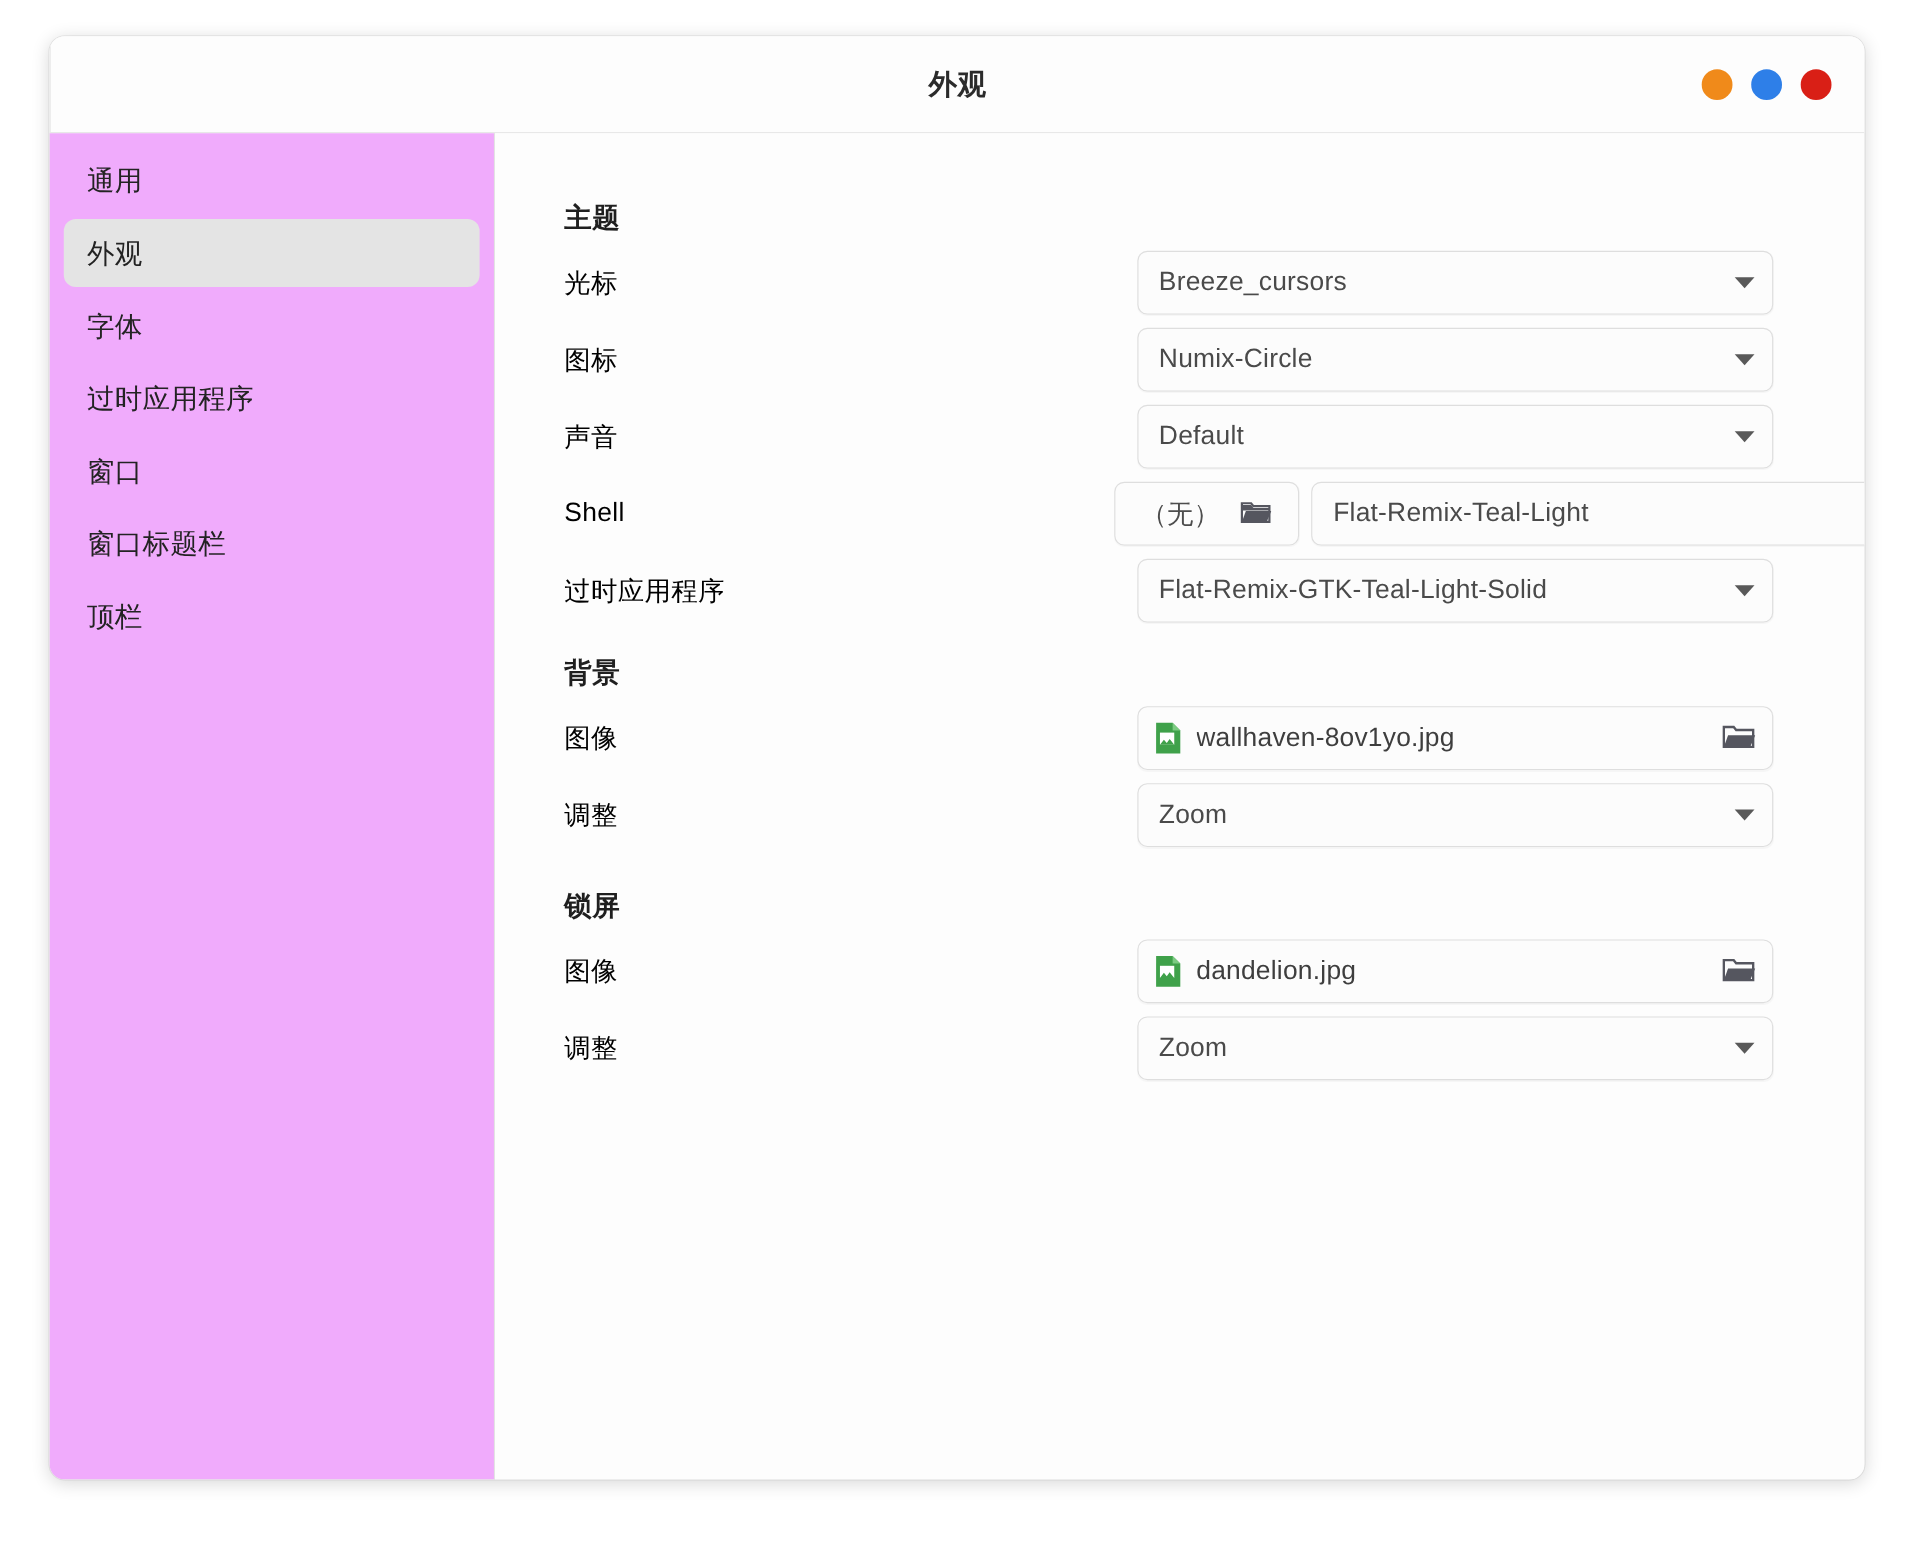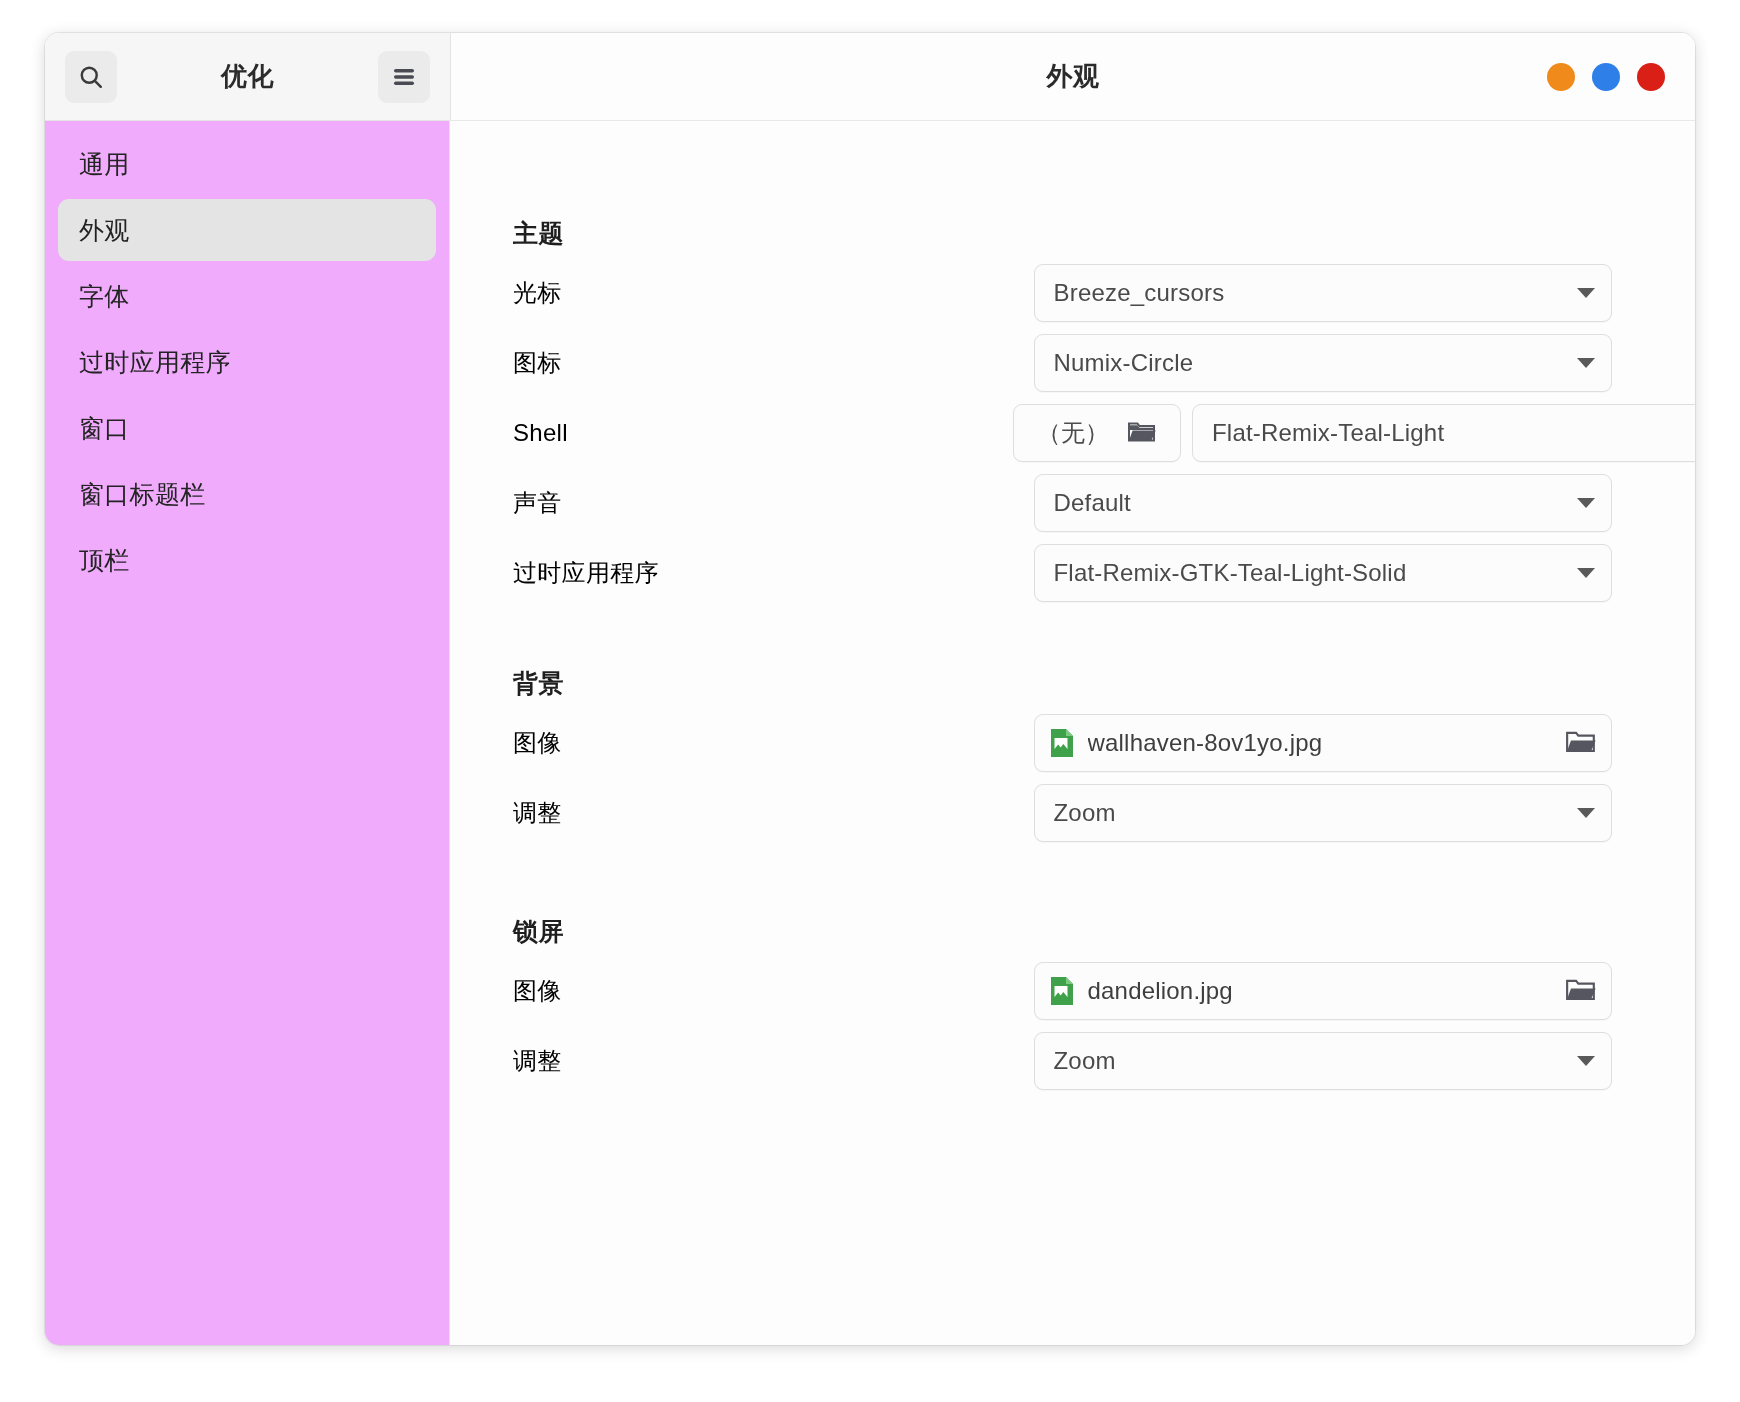--- a/index.html
+++ b/index.html
@@ -133,21 +133,20 @@
     padding: 60px 63px 0 63px;
     overflow: hidden;
   }
 
   .group-title {
     font-size: 25px;
     font-weight: 700;
     color: #1f1f1f;
     margin-bottom: 9px;
     letter-spacing: 0.4px;
-    margin-top: 36px;
   }
 
   .row {
     display: flex;
     align-items: center;
     height: 68px;
     margin-bottom: 2px;
   }
 
   .row-label {
@@ -242,42 +241,20 @@
 
   svg { display: block; }
 </style>
 </head>
 <body>
 
 <div class="window">
 
   <div class="headerbar">
 
-    <div class="hb-left">
-      <div class="icon-btn">
-        <span>
-          <svg width="28" height="28" viewBox="0 0 24 24" fill="none" stroke="#3b3b3b" stroke-width="2.1" stroke-linecap="round">
-            <circle cx="10.5" cy="10.5" r="6.4"></circle>
-            <line x1="15.3" y1="15.3" x2="20.4" y2="20.4"></line>
-          </svg>
-        </span>
-      </div>
-
-      <div class="app-title">优化</div>
-
-      <div class="icon-btn">
-        <span>
-          <svg width="26" height="22" viewBox="0 0 26 22">
-            <rect x="3" y="3" width="20" height="3.4" rx="1.7" fill="#4a4a55"></rect>
-            <rect x="3" y="9.3" width="20" height="3.4" rx="1.7" fill="#4a4a55"></rect>
-            <rect x="3" y="15.6" width="20" height="3.4" rx="1.7" fill="#4a4a55"></rect>
-          </svg>
-        </span>
-      </div>
-    </div>
 
     <div class="hb-right">
       <div class="panel-title">外观</div>
 
       <div class="win-controls">
         <div class="wc" style="background:#f08a1a"></div>
         <div class="wc" style="background:#2e7fe8"></div>
         <div class="wc" style="background:#d91f16"></div>
       </div>
     </div>
@@ -321,20 +298,30 @@
             <span class="caret"></span>
           </div>
         </div>
       </div>
 
       <div class="row">
         <div class="row-label">图标</div>
         <div class="row-ctrls">
           <div class="combo">
             <span class="combo-text">Numix-Circle</span>
+            <span class="caret"></span>
+          </div>
+        </div>
+      </div>
+
+      <div class="row">
+        <div class="row-label">声音</div>
+        <div class="row-ctrls">
+          <div class="combo">
+            <span class="combo-text">Default</span>
             <span class="caret"></span>
           </div>
         </div>
       </div>
 
       <div class="row">
         <div class="row-label">Shell</div>
         <div class="row-ctrls">
           <div class="none-btn">
             <span class="none-text">（无）</span>
@@ -342,30 +329,20 @@
               <svg width="30" height="26" viewBox="0 0 30 26">
                 <path d="M2 5.2h8.4l2.1 2.6H27v2.2H2z" fill="#55565f"></path>
                 <path d="M2 3.5h8.4l2.1 2.6H27v14.4H2z" fill="none" stroke="#55565f" stroke-width="2"></path>
                 <path d="M5.6 10.6h23.1l-4.2 9.9H2z" fill="#55565f"></path>
               </svg>
             </span>
           </div>
           <div class="combo">
             <span class="combo-text">Flat-Remix-Teal-Light</span>
 
-          </div>
-        </div>
-      </div>
-
-      <div class="row">
-        <div class="row-label">声音</div>
-        <div class="row-ctrls">
-          <div class="combo">
-            <span class="combo-text">Default</span>
-            <span class="caret"></span>
           </div>
         </div>
       </div>
 
       <div class="row">
         <div class="row-label">过时应用程序</div>
         <div class="row-ctrls">
           <div class="combo">
             <span class="combo-text">Flat-Remix-GTK-Teal-Light-Solid</span>
             <span class="caret"></span>

